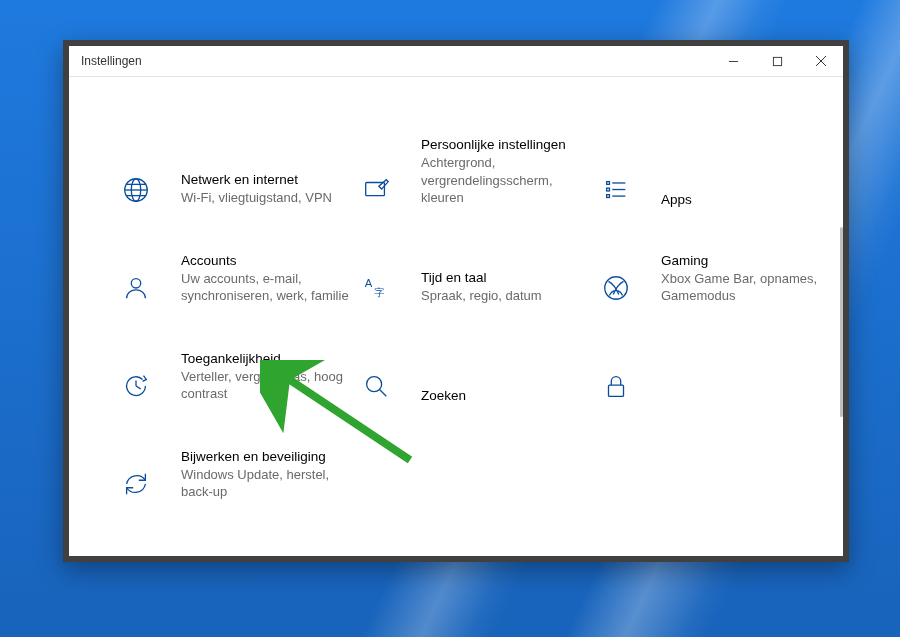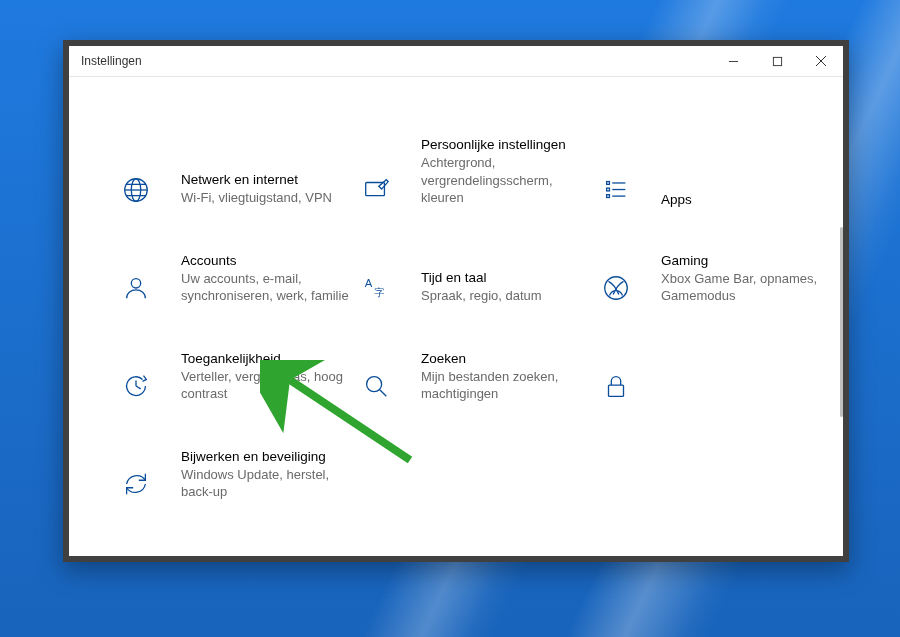--- a/index.html
+++ b/index.html
@@ -189,21 +189,20 @@
         </div>
         <div class="tile">
           <div class="tile-icon">
             <svg viewBox="0 0 32 32">
                 <circle cx="14" cy="14" r="8"></circle>
                 <line x1="20" y1="20" x2="27" y2="27"></line>
               </svg>
           </div>
           <div class="tile-text">
             <span class="tile-title">Zoeken</span>
-            <span class="tile-desc">Mijn bestanden zoeken, machtigingen</span>
           </div>
         </div>
         <div class="tile">
           <div class="tile-icon">
             <svg viewBox="0 0 32 32">
                 <rect x="8" y="15" width="16" height="12" rx="1"></rect>
                 <path d="M11 15v-4a5 5 0 0 1 10 0v4"></path>
               </svg>
           </div>
         </div>

